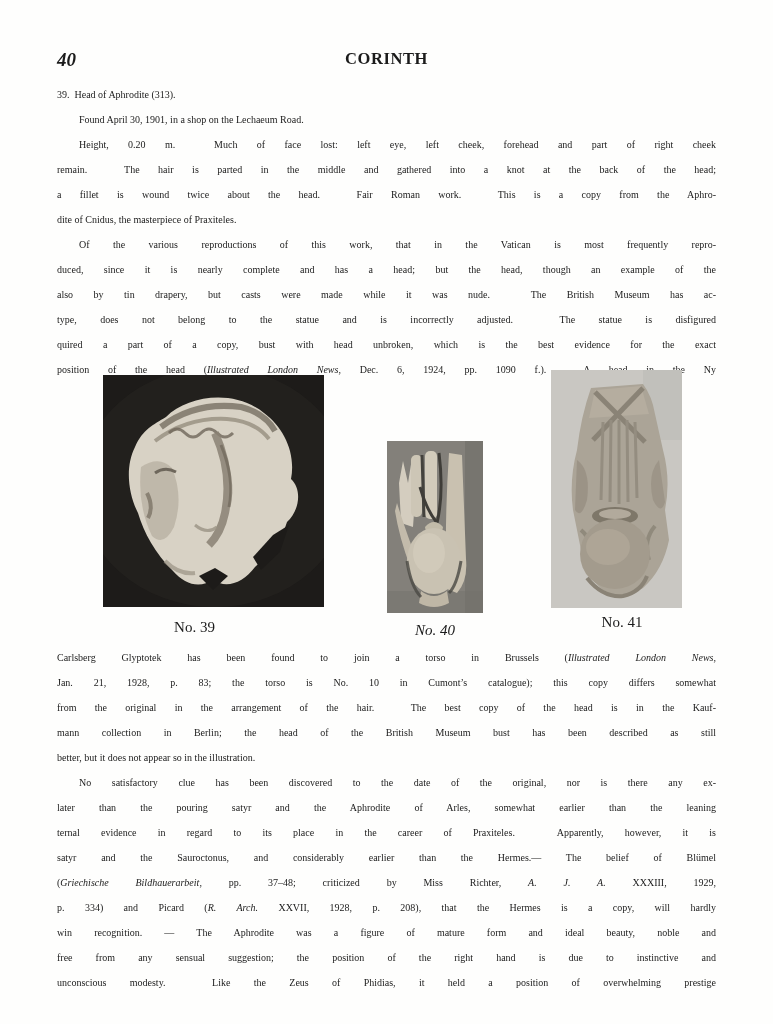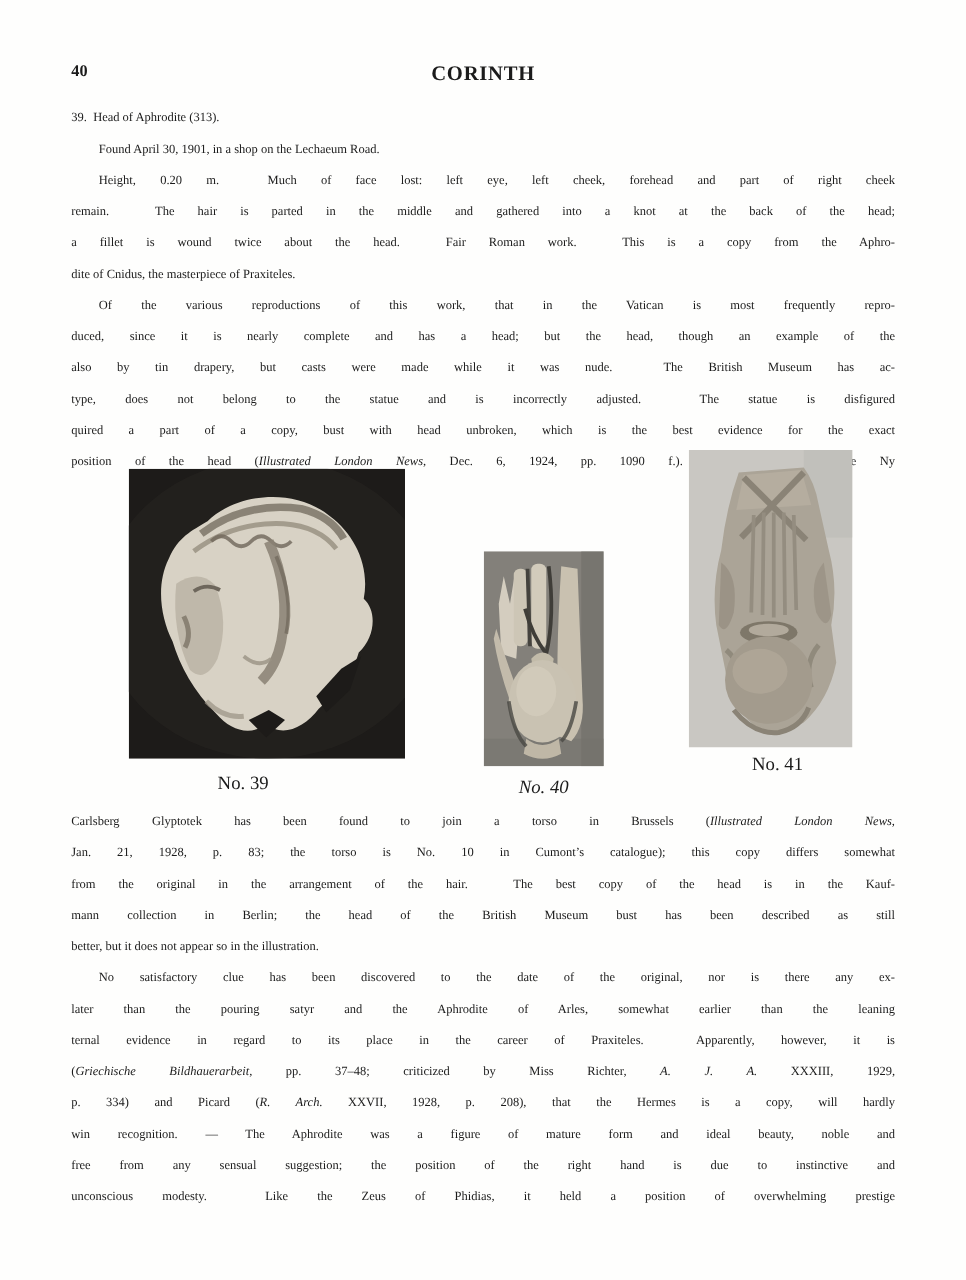--- a/index.html
+++ b/index.html
@@ -3,41 +3,41 @@
 <meta charset="utf-8">
 <style>
   html,body { margin:0; padding:0; background:#ffffff; }
   .page {
     position:relative; width:773px; height:1024px;
     background:var(--paper,#fefefd); color:var(--ink,#1b1b1b);
     font-family:"Liberation Serif", serif; overflow:hidden;
   }
   .runhead-num {
     position:absolute; left:57px; top:49px;
-    font-size:13px; font-weight:bold;
+    font-size:19px; font-weight:bold;font-style:italic;
   }
   .runhead-title {
     position:absolute; left:0; right:0; top:49px;
     text-align:center; font-size:16.5px; font-weight:bold; letter-spacing:0.6px;font-family:Liberation Serif, serif;
   }
   .text-block { position:absolute; left:57px; width:659px; }
   #block1 { top:82px; }
   #block2 { top:645px; }
   .line {
     height:25px; line-height:25px; font-size:10px;
     text-align:justify; text-align-last:justify;
     white-space:pre-wrap; overflow:hidden;
   }
   .line.noj { text-align:left; text-align-last:left; }
   .line.indent { padding-left:22px; }
   .line i { font-style:italic; }
   figure { position:absolute; margin:0; text-align:center; }
   #fig39 { left:103px; top:375px; width:183px; }
   #fig40 { left:387px; top:441px; width:96px;  }
-  #fig41 { left:551px; top:360px; width:142px; }
+  #fig41 { left:551px; top:370px; width:142px; }
   figure svg { display:block; }
   figcaption { font-size:15px; color:var(--ink,#1b1b1b); white-space:nowrap; }
   #fig39 figcaption { margin-top:12px; }
   #fig40 figcaption { margin-top:9px;font-style:italic; }
   #fig41 figcaption { margin-top:6px; }
 </style>
 </head>
 <body>
 
 <div class="page">
@@ -129,20 +129,21 @@
 
   <div class="text-block" id="block2">
     <div class="line">Carlsberg Glyptotek has been found to join a torso in Brussels (<i>Illustrated London News</i>,</div>
     <div class="line">Jan. 21, 1928, p. 83; the torso is No. 10 in Cumont’s catalogue); this copy differs somewhat</div>
     <div class="line">from the original in the arrangement of the hair.  The best copy of the head is in the Kauf-</div>
     <div class="line">mann collection in Berlin; the head of the British Museum bust has been described as still</div>
     <div class="line noj">better, but it does not appear so in the illustration.</div>
     <div class="line indent">No satisfactory clue has been discovered to the date of the original, nor is there any ex-</div>
     <div class="line">later than the pouring satyr and the Aphrodite of Arles, somewhat earlier than the leaning</div>
     <div class="line">ternal evidence in regard to its place in the career of Praxiteles.  Apparently, however, it is</div>
+    <div class="line">satyr and the Sauroctonus, and considerably earlier than the Hermes.— The belief of Blümel</div>
     <div class="line">(<i>Griechische Bildhauerarbeit</i>, pp. 37–48; criticized by Miss Richter, <i>A. J. A.</i> XXXIII, 1929,</div>
     <div class="line">p. 334) and Picard (<i>R. Arch.</i> XXVII, 1928, p. 208), that the Hermes is a copy, will hardly</div>
     <div class="line">win recognition. — The Aphrodite was a figure of mature form and ideal beauty, noble and</div>
     <div class="line">free from any sensual suggestion; the position of the right hand is due to instinctive and</div>
     <div class="line">unconscious modesty.  Like the Zeus of Phidias, it held a position of overwhelming prestige</div>
   </div>
 
 </div>
 
 </body></html>

